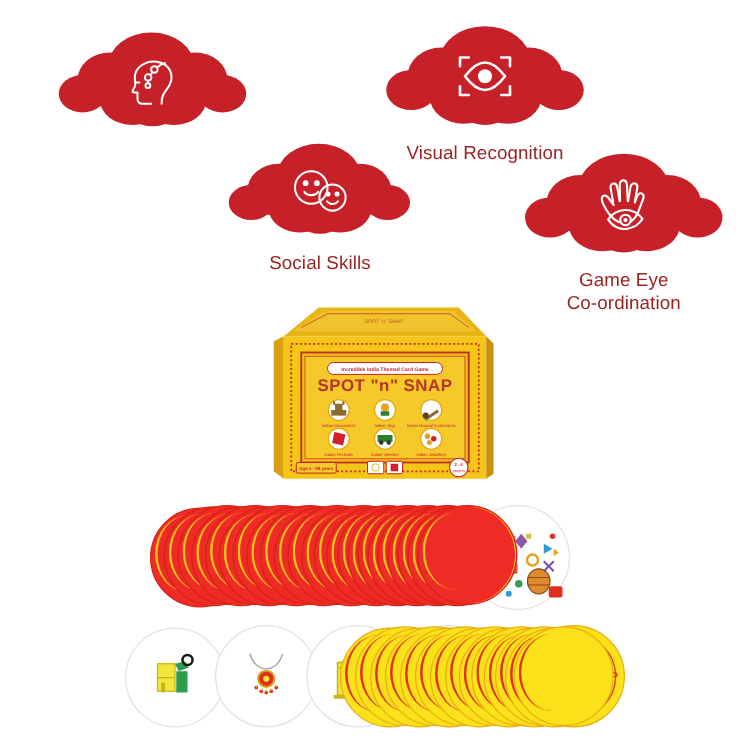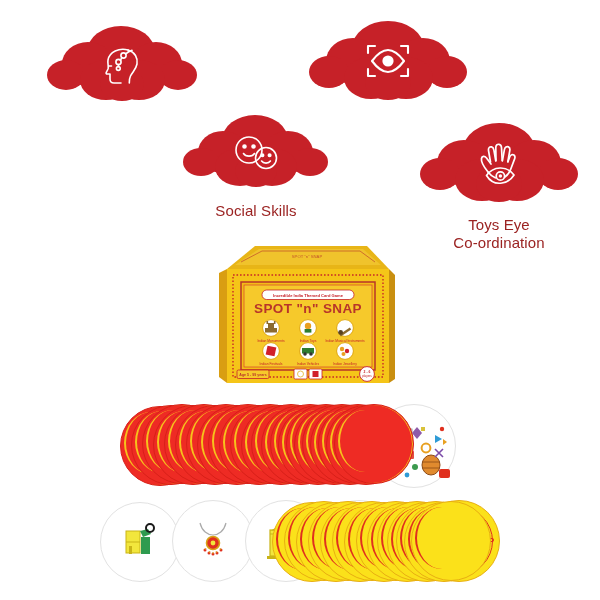--- a/index.html
+++ b/index.html
@@ -162,20 +162,21 @@
             <path d="M10 17 L10 10 L17 10"></path>
             <path d="M50 17 L50 10 L43 10"></path>
             <path d="M10 33 L10 40 L17 40"></path>
             <path d="M50 33 L50 40 L43 40"></path>
             <path d="M14 25 C20 17 26 14 30 14 C34 14 40 17 46 25 C40 33 34 36 30 36 C26 36 20 33 14 25 Z"></path>
           </g>
           <circle cx="30" cy="25" r="5.6" fill="#FFFFFF"></circle>
         </svg>
       </div>
     </div>
+    <div class="benefit-label">Visual Recognition</div>
   </div>
 
   <div class="benefit" style="left:182px; top:112px; width:148px;">
     <div class="cloud-wrap">
       <svg class="cloud-svg" width="148" height="86" viewBox="0 0 148 86" aria-hidden="true">
         <g fill="#C62128">
           <ellipse cx="73" cy="28" rx="33" ry="25"></ellipse>
           <ellipse cx="41" cy="40" rx="25" ry="21"></ellipse>
           <ellipse cx="106" cy="40" rx="25" ry="21"></ellipse>
           <ellipse cx="19" cy="50" rx="18" ry="14"></ellipse>
@@ -226,21 +227,21 @@
             <path d="M34.4 24.8 L36.4 13.6 C36.9 11.1 38.8 10.2 40.4 10.9 C41.8 11.5 42.1 12.9 41.8 14.5 L39.8 26"></path>
             <path d="M40 25.5 L41.8 20.8 C42.7 18.6 44.6 18.1 45.9 19 C47.1 19.9 47.2 21.3 46.6 22.9 L42.6 33.5 C41.4 36.6 39.4 39.4 36.6 41.2"></path>
             <path d="M20 36 C22 38.6 24.4 40.6 27.2 41.8"></path>
             <path d="M18.5 39.5 C22 45.2 28 48 34 47 C39 46.2 43.4 43.2 46 39 C42.4 34.5 37.4 31.8 32 32 C26.4 32.2 21.6 35 18.5 39.5 Z"></path>
           </g>
           <circle cx="32.4" cy="40" r="4.2" fill="none" stroke="#FFFFFF" stroke-width="1.7"></circle>
           <circle cx="32.4" cy="40" r="1.7" fill="#FFFFFF"></circle>
         </svg>
       </div>
     </div>
-    <div class="benefit-label">Toys Eye
+    <div class="benefit-label">Game Eye
 Co-ordination</div>
   </div>
 
   <div id="product-box">
     <svg width="180" height="145" viewBox="0 0 180 145">
 
       <polygon points="12,26 40,3 152,3 174,26" fill="#E8B517"></polygon>
       <polygon points="20,22 44,6 148,6 166,22" fill="#F0C32C"></polygon>
       <g stroke="#B8352A" stroke-width="0.7" fill="none" opacity="0.85">
         <polyline points="26,19 47,8 145,8 160,19"></polyline>

